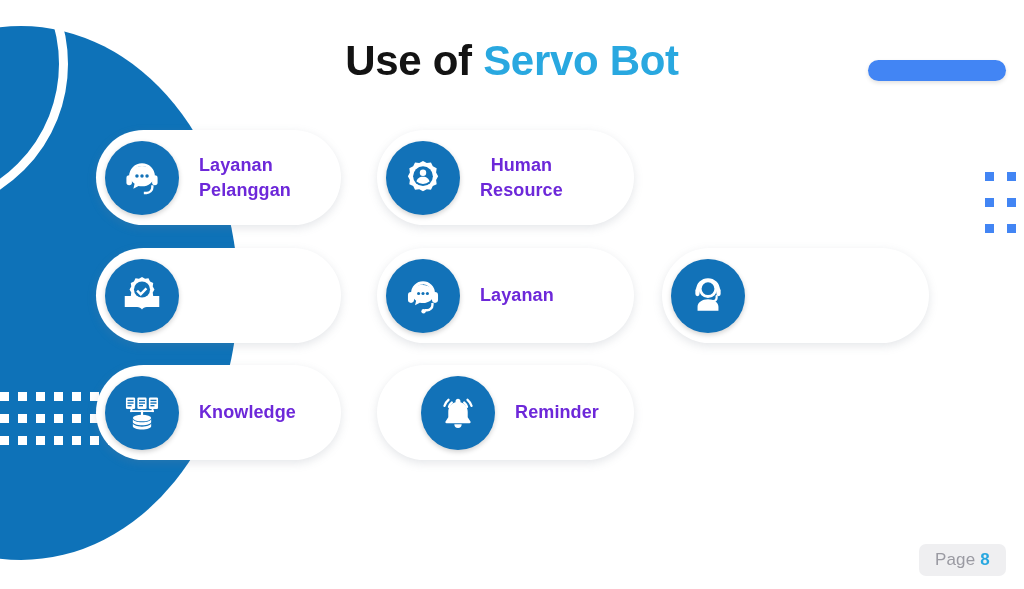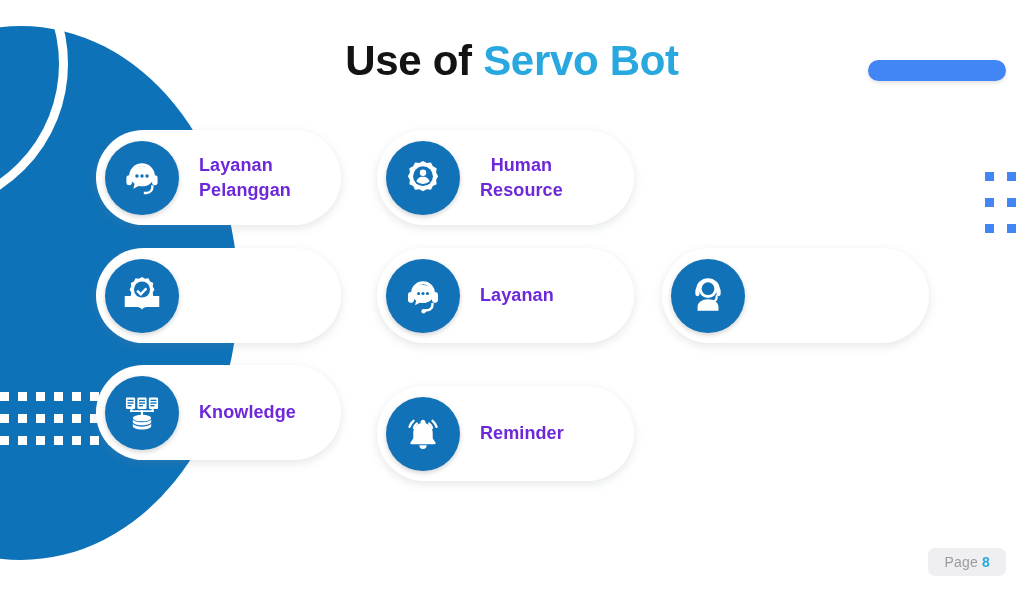--- a/index.html
+++ b/index.html
@@ -114,30 +114,30 @@
     letter-spacing:.1px;
   }
 
   
   .c-r1c1{left:96px; top:130px;  width:245px; height:95px;}
   .c-r1c2{left:377px;top:130px;  width:257px; height:95px;text-align:center;}
   .c-r2c1{left:96px; top:248px;  width:245px; height:95px;}
   .c-r2c2{left:377px;top:248px;  width:257px; height:95px;}
   .c-r2c3{left:662px;top:248px;  width:267px; height:95px;}
   .c-r3c1{left:96px; top:365px;  width:245px; height:95px;}
-  .c-r3c2{left:377px;top:386px;  width:257px; height:95px;}
+  .c-r3c2{left:377px;top:365px;  width:257px; height:95px;justify-content:center;}
 
   
   .page-pill{
     position:absolute;
     right:18px; bottom:13px;
     background:#EFEFF1;
     border-radius:7px;
     padding:6px 16px;
-    font-size:14px;
+    font-size:17px;
     color:#9A9AA2;
     letter-spacing:.2px;
   }
   .page-pill .num{color:#29A8E0;font-weight:bold;}
 </style>
 </head>
 <body>
 
 <div id="slide">
 

